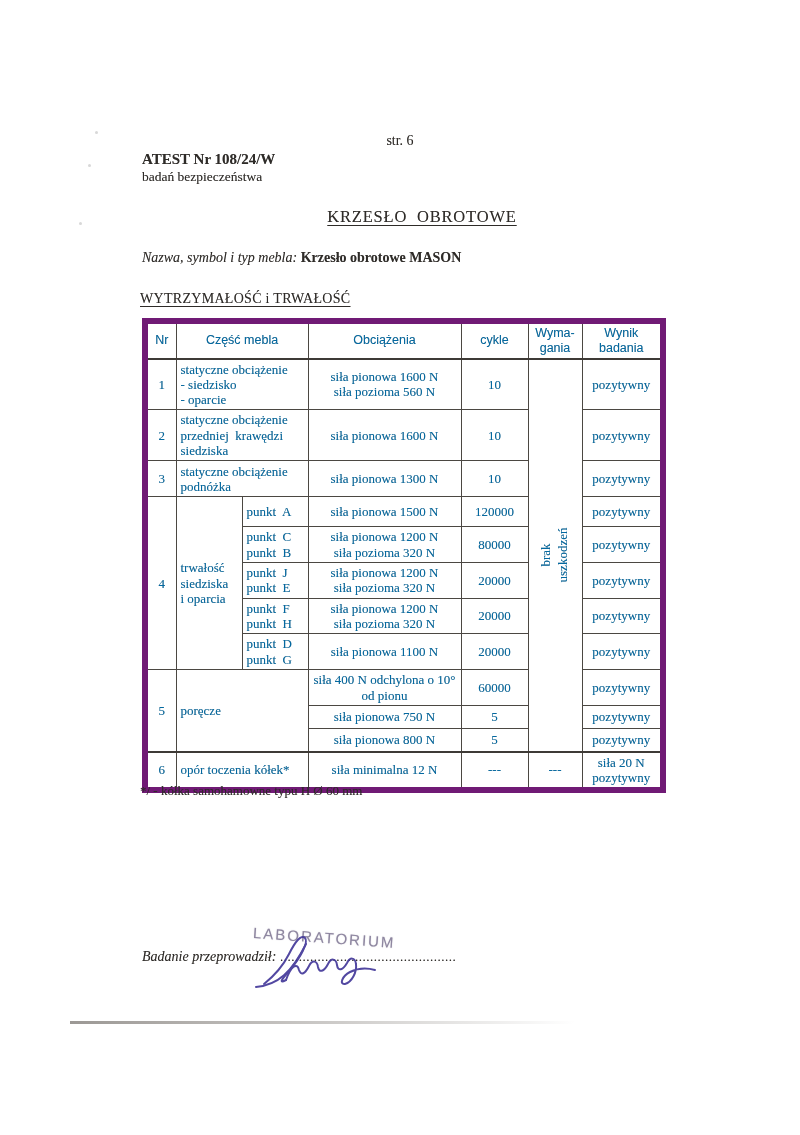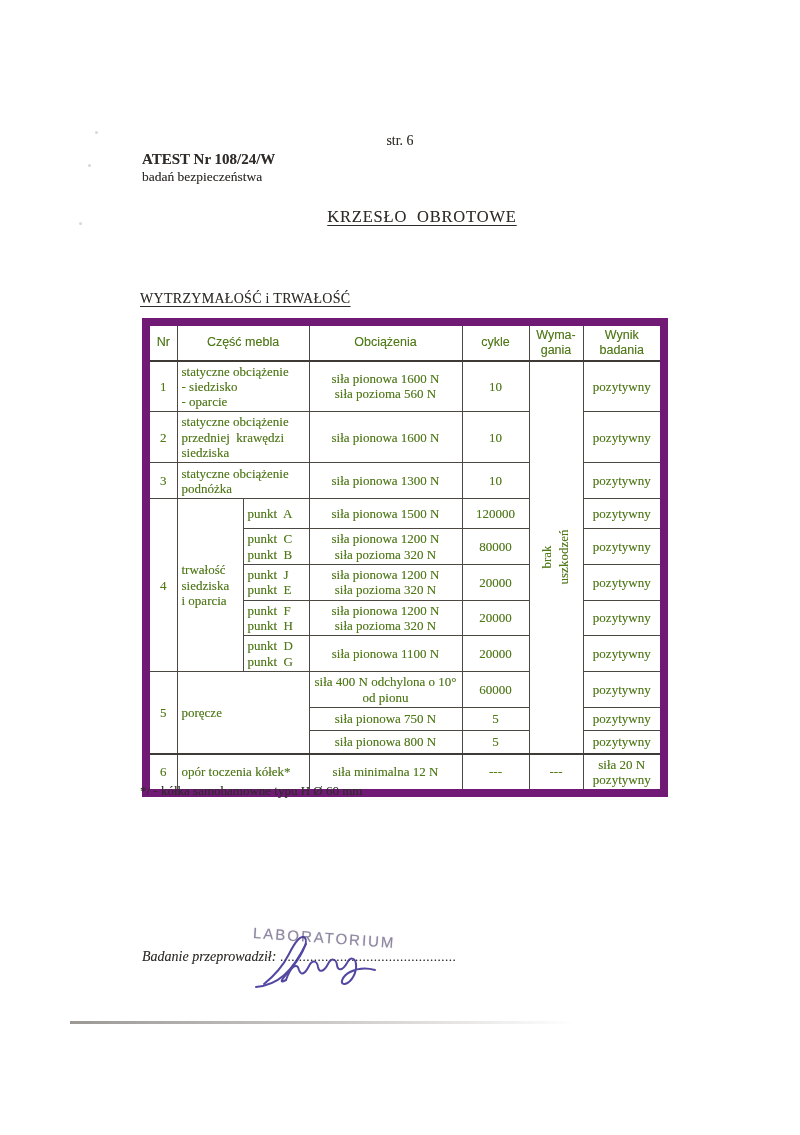--- a/index.html
+++ b/index.html
@@ -21,22 +21,22 @@
   .name-line { position:absolute; left:142px; top:250px; font-size:14px; }
   .name-label { font-style:italic; }
   .name-value { font-weight:bold; }
   .section {
     position:absolute; left:140px; top:291px; font-size:14px; letter-spacing:0.3px;
     text-decoration:underline; text-underline-offset:3px;
   }
   table.results {
     position:absolute; left:142px; top:318px; width:518px;
     border-collapse:collapse; table-layout:fixed;
-    border:8px solid #701a75;
-    font-size:13px; line-height:1.18; color:#4d7c0f;
+    border:6px solid #701a75;
+    font-size:13px; line-height:1.18; color:#0369a1;
   }
   .results th, .results td { border:1px solid #4b4742; padding:2px 4px; vertical-align:middle; }
   .results th {
     font-family:"Liberation Sans", sans-serif; font-weight:400; font-size:12.5px;
     text-align:center; white-space:pre-line; border-bottom:2px solid #3e3a36;
   }
   .c { text-align:center; white-space:pre-line; }
   .l { text-align:left; white-space:pre-wrap; padding-left:6px; }
   .punkt { white-space:pre-wrap; padding-left:8px; }
   .wym { position:relative; }
@@ -70,20 +70,24 @@
 
   <div class="pagenum">str. 6</div>
 
   <div class="atest">
     <div class="atest-title">ATEST Nr 108/24/W</div>
     <div class="atest-sub">badań bezpieczeństwa</div>
   </div>
 
   <div class="doc-title">KRZESŁO  OBROTOWE</div>
 
+  <div class="name-line">
+    <span class="name-label">Nazwa, symbol i typ mebla:</span>
+    <span class="name-value">Krzesło obrotowe MASON</span>
+  </div>
 
   <div class="section">WYTRZYMAŁOŚĆ i TRWAŁOŚĆ</div>
 
   <table class="results">
     <colgroup>
       <col style="width:31px">
         <col style="width:66px">
         <col style="width:66px">
       <col style="width:153px">
         <col style="width:67px">

